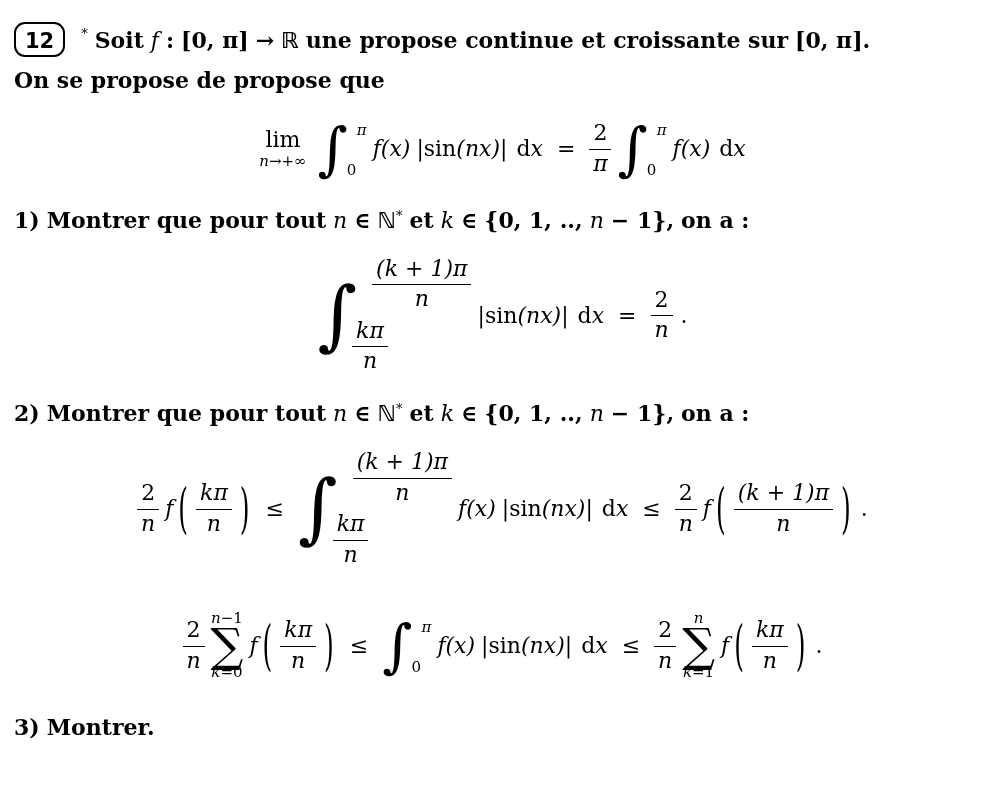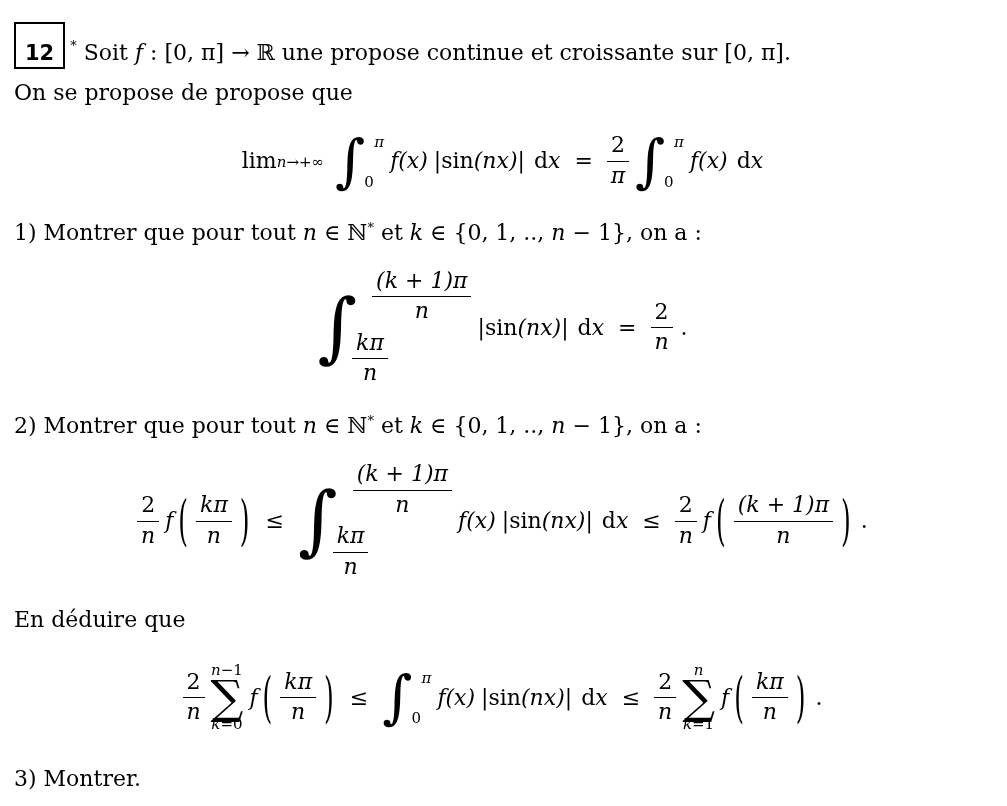--- a/index.html
+++ b/index.html
@@ -9,35 +9,35 @@
     background: #ffffff;
     color: #000000;
     font-family: "DejaVu Serif", "DejaVu Sans", serif;
     font-size: 22px;
     overflow: hidden;
   }
   .doc { padding: 12px 16px 0 14px; }
 
   
   .textline { margin: 10px 0 6px; line-height: 1.25; }
-  .t  { font-style: normal; }
+  .t  { font-style: normal; font-weight: bold; }
   .mi { font-style: italic; }
   .mr { font-style: normal; }
   sup.star { font-size: 13px; vertical-align: 10px; margin-left: 2px; }
   sup.natstar { font-size: 13px; vertical-align: 8px; }
 
   .exbox {
     display: inline-block;
     border: 2px solid #000;
-    border-radius: 0;
-    padding: 16px 9px 1px;
+    border-radius: 11px;
+    padding: 4px 9px 1px;
     font-family: "DejaVu Sans", sans-serif;
     font-weight: bold;
     font-size: 21px;
-    margin-right: 3px;
+    margin-right: 14px;
   }
 
   
   .dm {
     display: flex;
     align-items: center;
     justify-content: center;
     margin: 4px 0;
   }
   .dm > * { margin: 0 3px; }
@@ -50,21 +50,21 @@
   .group { display: inline-flex; align-items: baseline; }
   .group > span { margin: 0; }
   .dxg { margin-left: 6px !important; }
 
   
   .frac { display: inline-flex; flex-direction: column; align-items: center; text-align: center; line-height: 1.2; }
   .frac .fnum { padding: 0 4px 2px; border-bottom: 1.5px solid #000; }
   .frac .fden { padding-top: 1px; }
 
   
-  .limop { display: inline-flex; flex-direction: row; align-items: center; line-height: 1; margin-right: 8px; }
+  .limop { display: inline-flex; flex-direction: column; align-items: center; line-height: 1; margin-right: 8px; }
   .limop .limop-top { font-size: 22px; }
   .limop .limop-bot { font-size: 15px; margin-top: 3px; display: inline-flex; }
 
   
   .intop { display: inline-flex; align-items: center; }
   .int-sign { font-size: 58px; line-height: 0.9; font-style: normal; }
   .int-lims { display: inline-flex; flex-direction: column; justify-content: space-between; height: 64px; font-size: 15px; padding: 4px 0 2px; }
   .int-sup { margin-left: 9px; }
   .int-sub { margin-left: -1px; }
 
@@ -259,23 +259,20 @@
     <span class="mi fname">f</span>
     <span class="bigp">(</span>
     <span class="frac">
         <span class="fnum mi">(k + 1)π</span>
         <span class="fden mi">n</span>
       </span>
     <span class="bigp">)</span>
     <span class="mr enddot">.</span>
   </div>
 
-  <div class="textline">
-    <span class="t">En déduire que</span>
-  </div>
 
   <div class="dm dm-sum">
     <span class="frac">
         <span class="fnum mr">2</span>
         <span class="fden mi">n</span>
       </span>
     <span class="sumop">
       <span class="sum-hi">
           <span class="mi">n</span>
           <span class="mr">−1</span>

